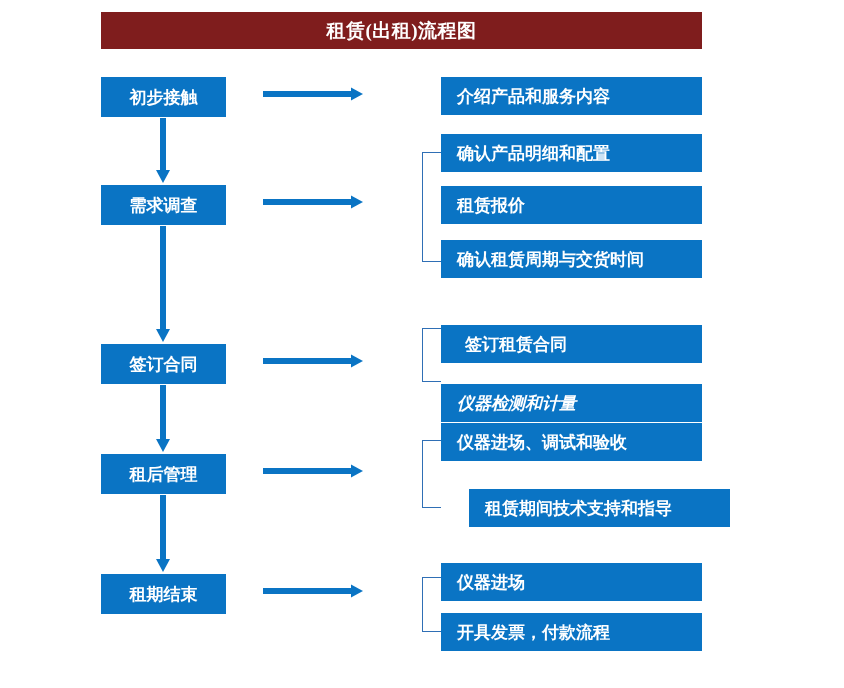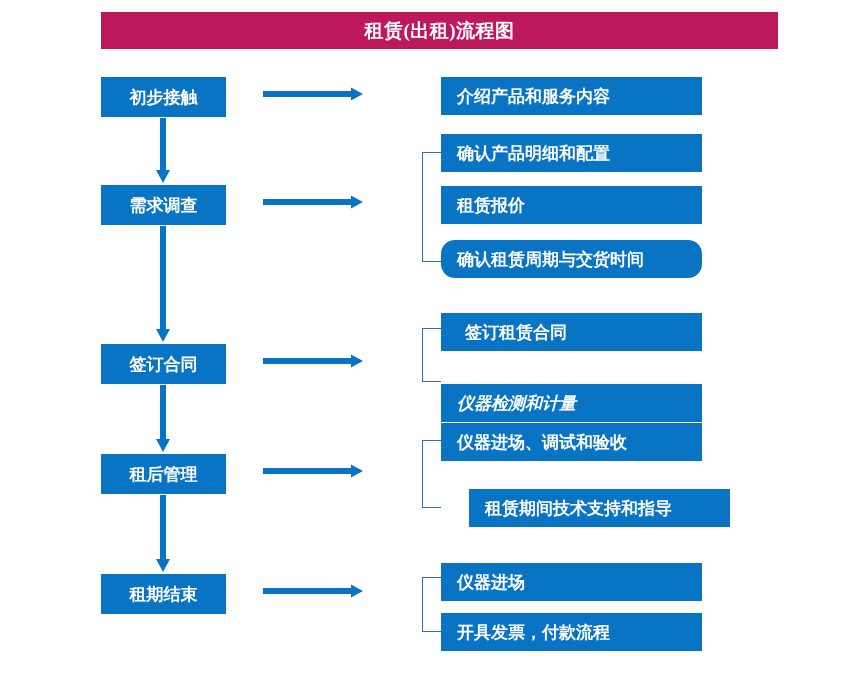--- a/index.html
+++ b/index.html
@@ -16,23 +16,23 @@
   #canvas {
     position: relative;
     width: 844px;
     height: 688px;
     background: #ffffff;
   }
   .title-bar {
     position: absolute;
     left: 101px;
     top: 12px;
-    width: 677px;
+    width: 601px;
     height: 37px;
-    background: #be185d;
+    background: #7f1d1d;
     color: #ffffff;
     font-size: 19px;
     font-weight: bold;
     display: flex;
     align-items: center;
     justify-content: center;
     letter-spacing: 0.5px;
   }
   .box {
     position: absolute;
@@ -152,23 +152,23 @@
 
   <div class="bracket" style="top:152px; height:110px;"></div>
   <div class="bracket" style="top:328px; height:54px;"></div>
   <div class="bracket" style="top:440px; height:68px;"></div>
   <div class="bracket" style="top:577px; height:55px;"></div>
 
   <div class="box detail-box" style="top:77px;">介绍产品和服务内容</div>
 
   <div class="box detail-box" style="top:134px;">确认产品明细和配置</div>
   <div class="box detail-box" style="top:186px;">租赁报价</div>
-  <div class="box detail-box" style="top:240px;border-radius:14px;">确认租赁周期与交货时间</div>
+  <div class="box detail-box" style="top:240px;">确认租赁周期与交货时间</div>
 
-  <div class="box detail-box" style="top:313px;padding-left:24px;">签订租赁合同</div>
+  <div class="box detail-box" style="top:325px;padding-left:24px;">签订租赁合同</div>
   <div class="box detail-box" style="top:384px;font-style:italic;">仪器检测和计量</div>
 
   <div class="box detail-box" style="top:423px;">仪器进场、调试和验收</div>
   <div class="box detail-box" style="top:489px;margin-left:28px;">租赁期间技术支持和指导</div>
 
   <div class="box detail-box" style="top:563px;">仪器进场</div>
   <div class="box detail-box" style="top:613px;">开具发票，付款流程</div>
 
 </div>
 

